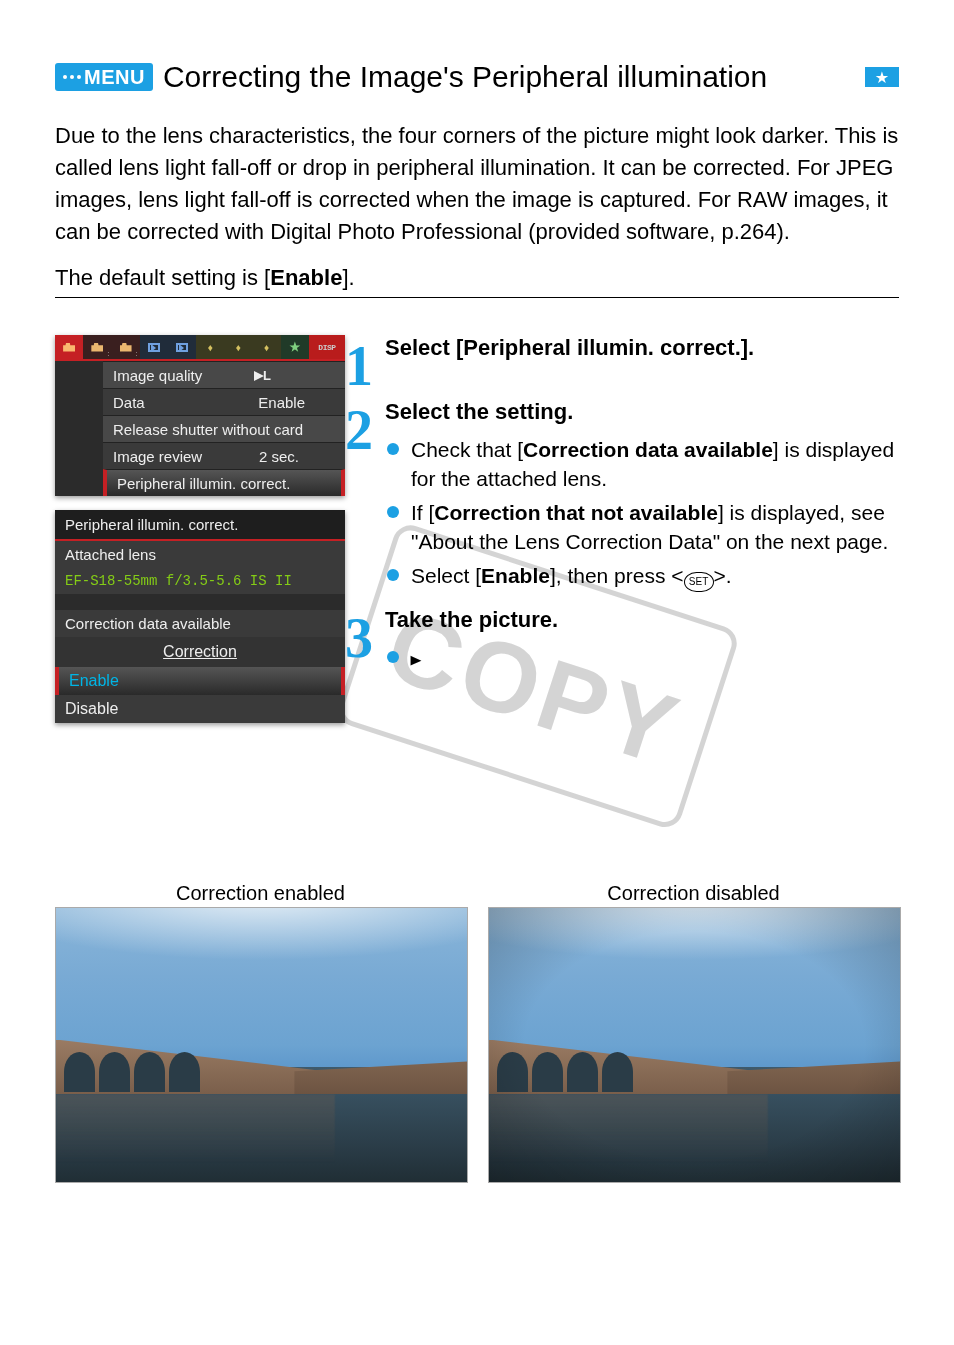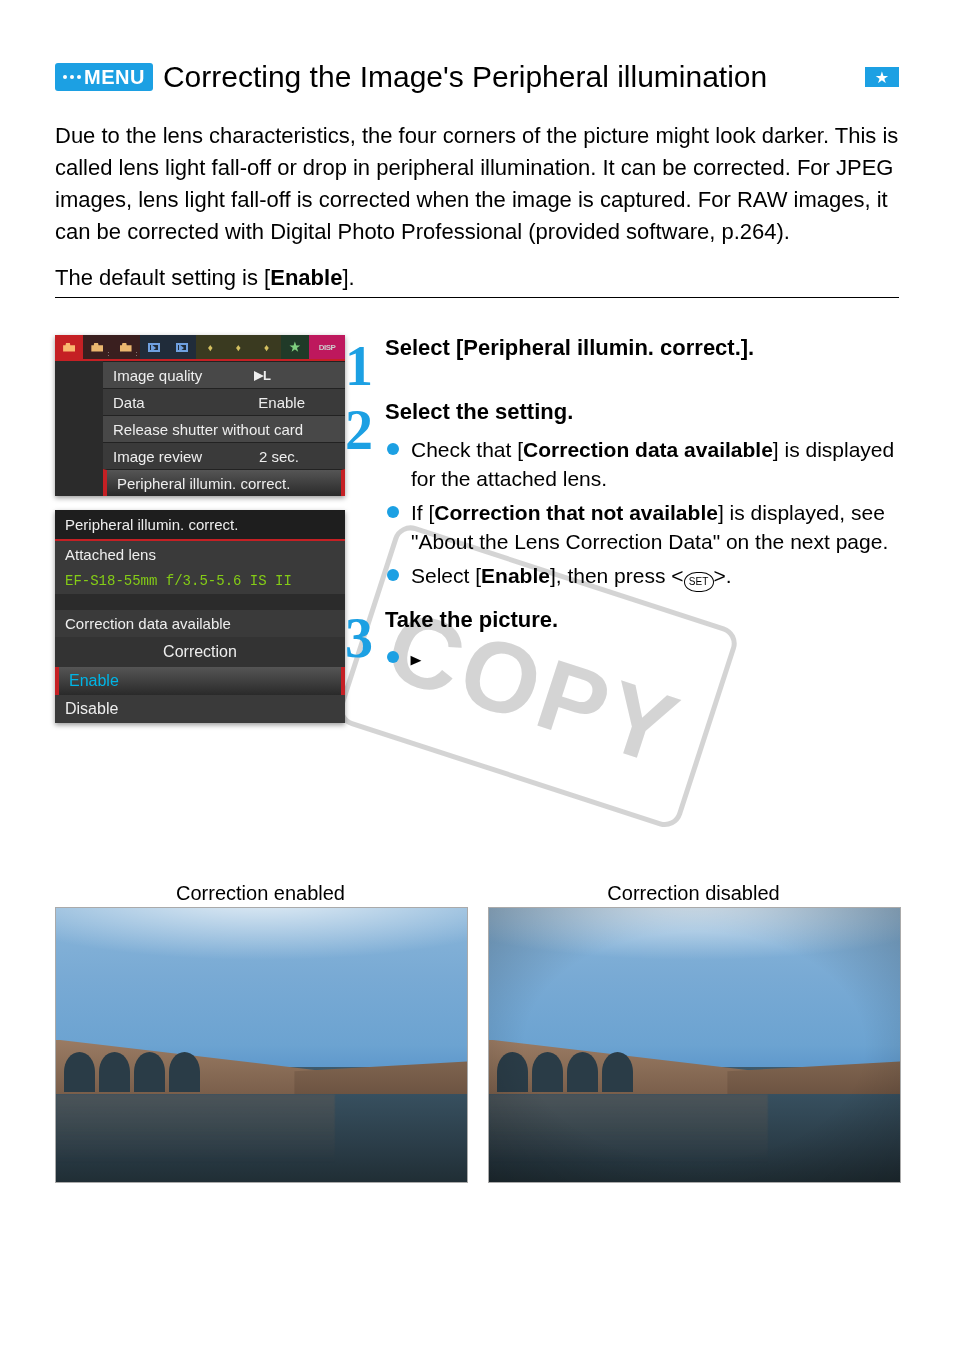--- a/index.html
+++ b/index.html
@@ -108,21 +108,21 @@
     height:24px;
     background:#1b1b1b;
     display:flex;align-items:stretch;
     border-bottom:2px solid var(--red);
   }
   .tab{flex:1;display:flex;align-items:center;justify-content:center;position:relative;}
   .tab.red{background:#3a1f1f;}
   .tab.blue{background:#202c3a;}
   .tab.yellow{background:#3a3a20;}
   .tab.green{background:#203a28;}
-  .tab.gray{background:#be185d;}
+  .tab.gray{background:#b91c1c;font-family:Liberation Mono, monospace;}
   .tab.sel{background:var(--red);}
   .tab .cam-ic{width:12px;height:9px;background:rgba(255,200,120,0.9);clip-path:polygon(0 30%,20% 30%,25% 0,55% 0,60% 30%,100% 30%,100% 100%,0 100%)}
   .tab .pla-ic{border:2px solid #6fa0e0;width:8px;height:5px;position:relative;}
   .tab .pla-ic::after{content:"";position:absolute;left:1px;top:-1px;border-left:5px solid #6fa0e0;border-top:4px solid transparent;border-bottom:4px solid transparent;}
   .tab .w-ic{color:#d4c060;font-size:10px;font-weight:700;}
   .tab .s-ic{color:#7fd080;font-size:12px;font-weight:700;}
   .tab .txt-ic{color:#ccc;font-size:8px;font-weight:700;letter-spacing:-0.5px;}
   .tab .li{position:absolute;right:2px;bottom:1px;font-size:8px;color:rgba(255,255,255,0.6);}
 
   .cam1 .rows{background:var(--gray-menu-bg);}
@@ -163,20 +163,21 @@
   .cam2 .sec{
     padding:5px 10px;
     font-size:15px;
     background:var(--gray-menu-row);
   }
   .cam2 .mono{font-family:"Courier New",monospace;font-size:14px;color:#84cc16;}
   .cam2 .ctr{
     text-align:center;
     background:#333;
     padding:6px 0;
+    text-decoration:underline;
   }
   .cam2 .opt{
     padding:5px 10px;
     font-size:16px;
     background:var(--gray-menu-row);
   }
   .cam2 .opt.sel{
     color:var(--sel);
     background:linear-gradient(#555,#2a2a2a);
     border-left:4px solid var(--red);

